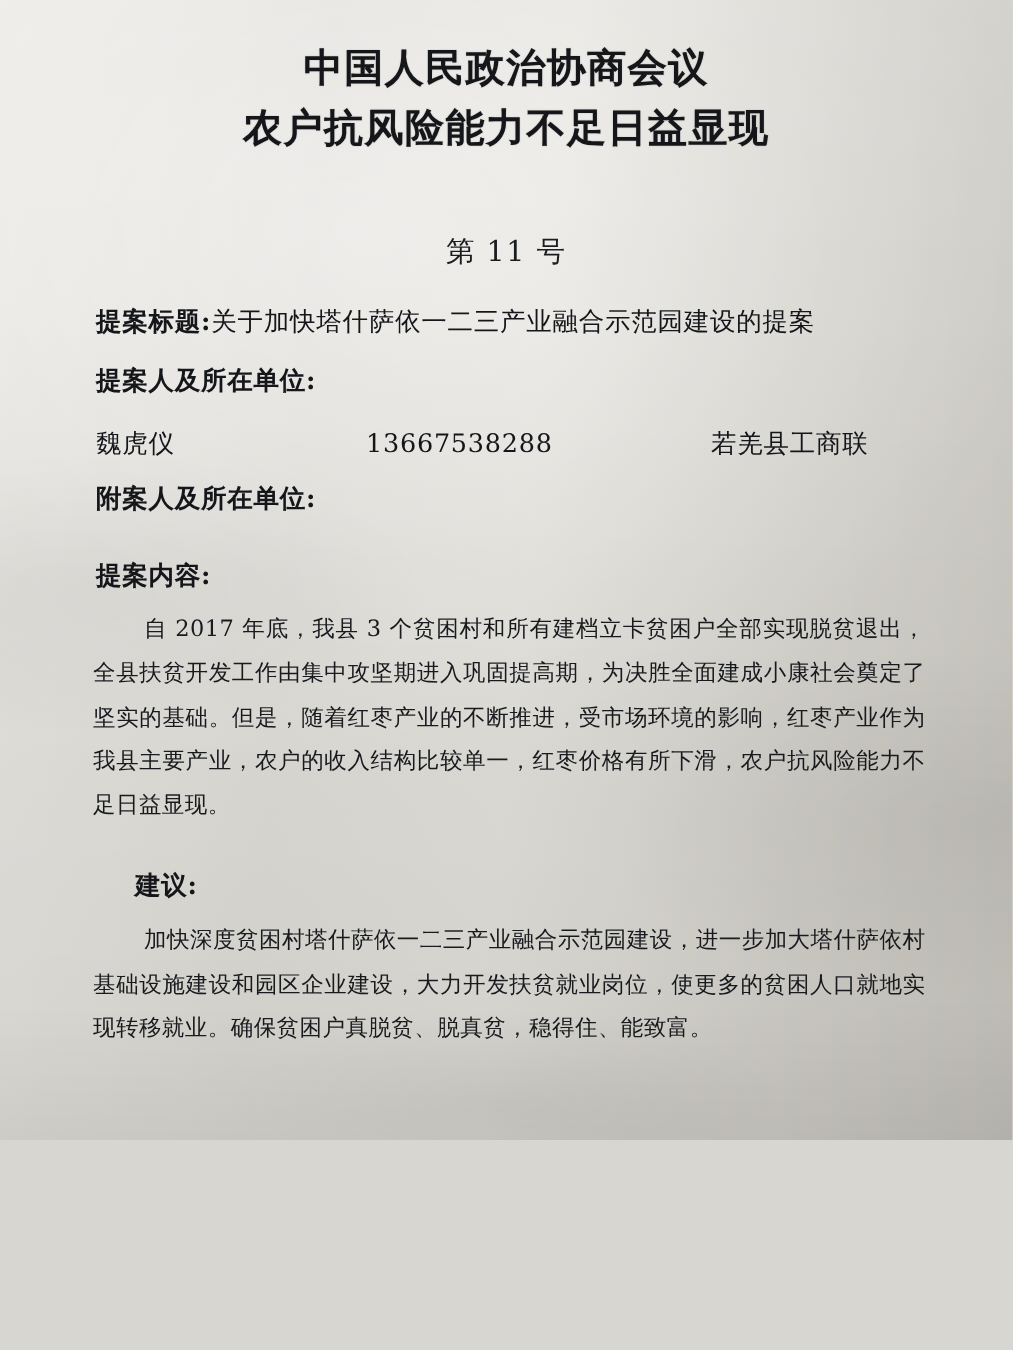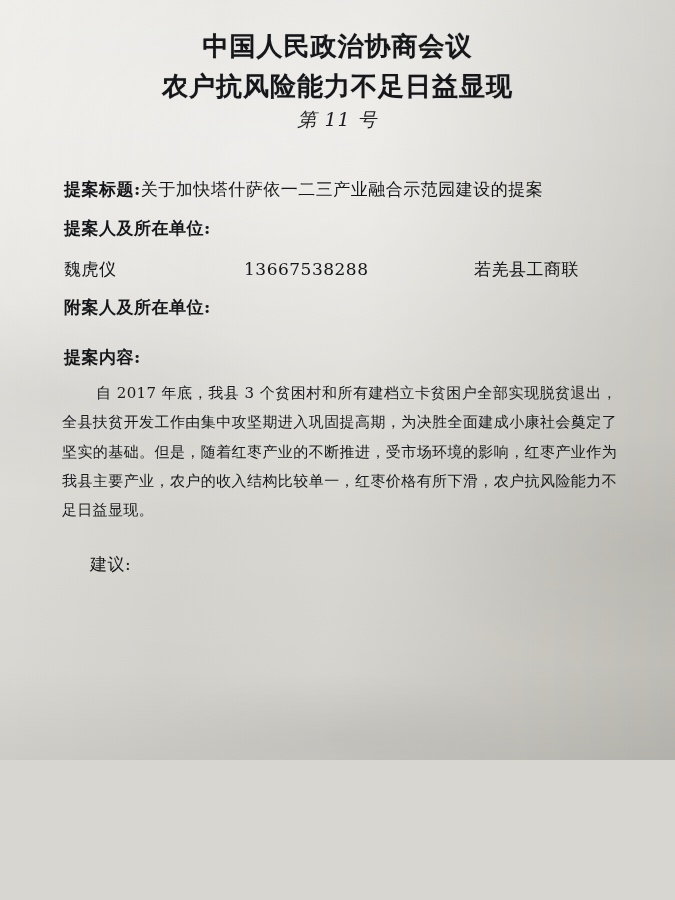--- a/index.html
+++ b/index.html
@@ -59,25 +59,25 @@
     text-shadow: 0 0 1px rgba(0,0,0,0.25);
   }
   .doc-title .line2 {
     display: block;
   }
   .doc-number {
     text-align: center;
     font-family: "DejaVu Serif", serif;
     font-size: 19px;
     color: #1b1c20;
+    margin-top: 48px;
     letter-spacing: 1px;
-    font-style: italic;
   }
   .field-block {
-    margin-top: 44px;
+    margin-top: 22px;
   }
   .field-row {
     font-family: "DejaVu Serif", serif;
     font-size: 17px;
     color: #15161a;
     line-height: 1.5;
     margin-bottom: 14px;
     padding-left: 8px;
     letter-spacing: 0.5px;
   }
@@ -126,21 +126,21 @@
     text-align: justify;
     text-justify: inter-ideograph;
     margin-top: 10px;
     padding-left: 6px;
     padding-right: 2px;
     text-indent: 34px;
     letter-spacing: 0.3px;
   }
   .suggestion-head {
     font-family: "DejaVu Serif", serif;
-    font-weight: normal;
+    font-weight: bold;
     font-size: 17px;
     color: #15161a;
     padding-left: 34px;
     margin-top: 28px;
     letter-spacing: 0.5px;
   }
 </style>
 </head>
 <body>
 
@@ -173,16 +173,17 @@
       <div class="field-row">
         <span class="field-label">附案人及所在单位:</span>
       </div>
 
       <div class="section-head">提案内容:</div>
 
       <div class="body-para">自 2017 年底，我县 3 个贫困村和所有建档立卡贫困户全部实现脱贫退出，全县扶贫开发工作由集中攻坚期进入巩固提高期，为决胜全面建成小康社会奠定了坚实的基础。但是，随着红枣产业的不断推进，受市场环境的影响，红枣产业作为我县主要产业，农户的收入结构比较单一，红枣价格有所下滑，农户抗风险能力不足日益显现。</div>
 
       <div class="suggestion-head">建议:</div>
 
+      <div class="body-para">加快深度贫困村塔什萨依一二三产业融合示范园建设，进一步加大塔什萨依村基础设施建设和园区企业建设，大力开发扶贫就业岗位，使更多的贫困人口就地实现转移就业。确保贫困户真脱贫、脱真贫，稳得住、能致富。</div>
 
     </div>
   </div>
 </div>
 
 </body></html>

